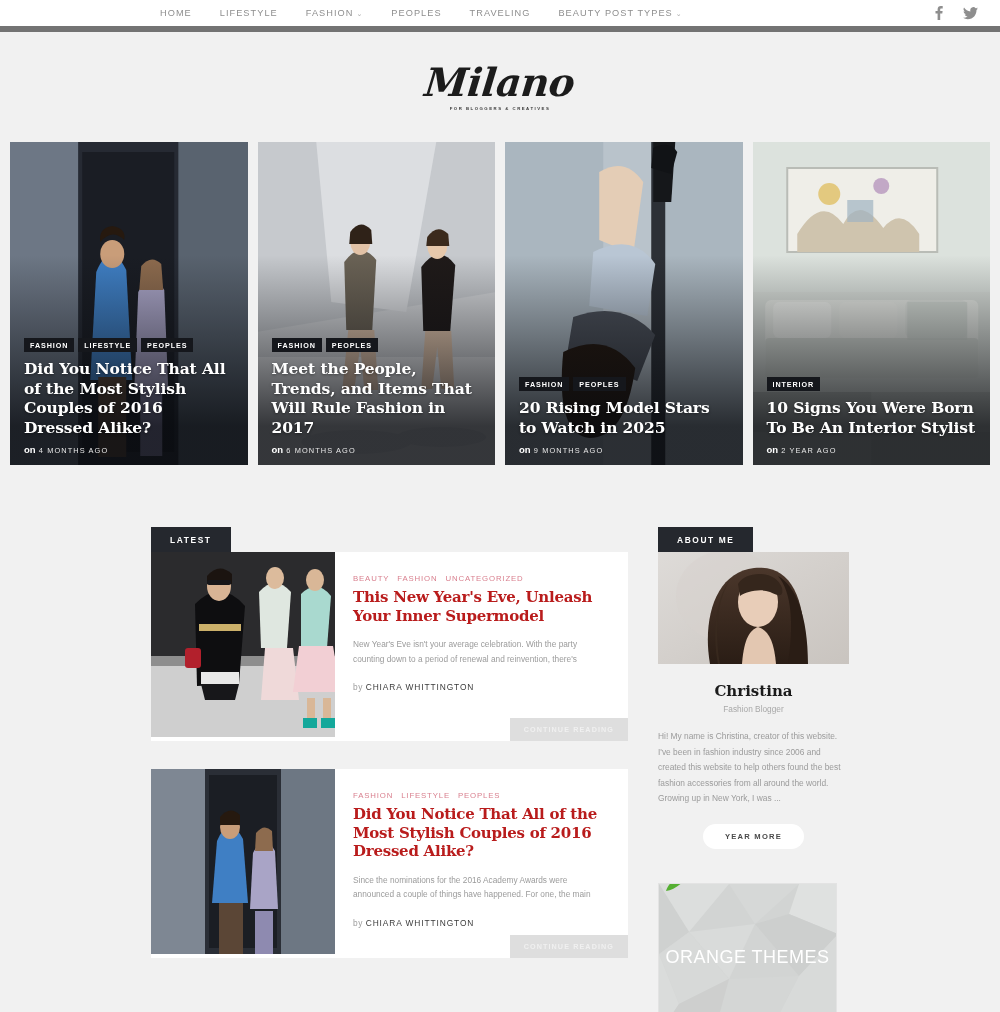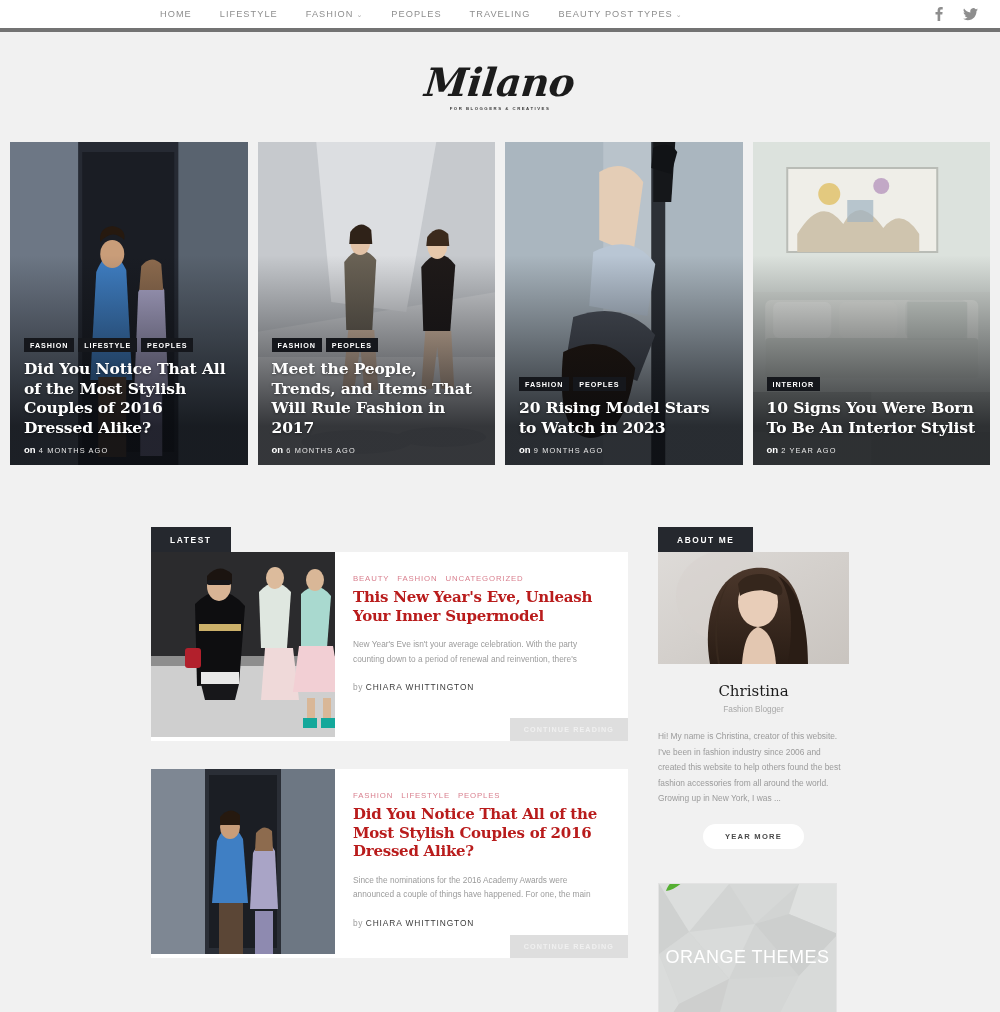--- a/index.html
+++ b/index.html
@@ -7,21 +7,21 @@
     width: 1000px; height: 1012px;
     background: #f1f1f1;
     font-family: "Liberation Sans", sans-serif;
     overflow: hidden;
   }
 
   
   .topbar {
     height: 32px; background: #ffffff;
     display: flex; align-items: center;
-    border-bottom: 4px solid #737373;
+    border-bottom: 6px solid #737373;
     position: relative;
   }
   .nav-list { display: flex; align-items: center; margin-left: 146px; gap: 0; }
   .nav-item {
     font-size: 9.2px; letter-spacing: 1.05px; color: #8e8e8e;
     padding: 0 14px; white-space: nowrap; cursor: pointer;
     font-family: "Liberation Sans", sans-serif;
   }
   .nav-item .caret { font-size: 7px; margin-left: 3px; color: #aaa; }
   .social { position: absolute; right: 22px; display: flex; gap: 20px; align-items: center; }
@@ -109,21 +109,21 @@
   .continue-btn {
     position: absolute; right: 0; bottom: 0;
     background: #dedede; color: #f0f0f0;
     font-size: 7.2px; letter-spacing: 1.1px; font-weight: bold;
     padding: 7px 14px; text-transform: uppercase; cursor: pointer;
   }
 
   
   .about-photo { width: 191px; height: 112px; overflow: hidden; position: relative; }
   .about-name {
-    font-family: "DejaVu Serif", serif; font-weight: normal;
+    font-family: "DejaVu Serif", serif; font-weight: bold;
     font-size: 15px; color: #1b1b1b; text-align: center; margin-top: 18px;
   }
   .about-role { font-size: 8.3px; color: #a8a8a8; text-align: center; margin-top: 4px; }
   .about-text { font-size: 8.4px; color: #9b9b9b; line-height: 1.85; margin-top: 15px; }
   .read-more {
     display: block; margin: 17px auto 0 auto; background: #ffffff;
     border: none; border-radius: 18px; padding: 8px 22px;
     font-size: 7.6px; letter-spacing: 1.25px; color: #4a4a4a;
     font-weight: bold; cursor: pointer; font-family: "Liberation Sans", sans-serif;
   }
@@ -237,21 +237,21 @@
 <ellipse cx="96" cy="232" rx="26" ry="24" fill="#e8d2bb"></ellipse>
 <path d="M60 210 q44 -22 72 16 q-10 70 -46 70 q-34 -4 -26 -86Z" fill="#24180f"></path>
 <path d="M150 6 q16 -8 24 4 l-6 22 -20 -6Z" fill="#111316"></path>
 </svg></div>
       <div class="hero-shade"></div>
       <div class="hero-body">
         <div class="cat-row">
           <span class="cat-chip">FASHION</span>
           <span class="cat-chip">PEOPLES</span>
         </div>
-        <div class="hero-title">20 Rising Model Stars to Watch in 2023</div>
+        <div class="hero-title">20 Rising Model Stars to Watch in 2025</div>
         <div class="hero-meta"><span class="on">on</span> <span>9 MONTHS AGO</span></div>
       </div>
     </div>
     <div class="hero-card">
       <div class="hero-img"><svg width="100%" height="100%" viewBox="0 0 241 323" preserveAspectRatio="xMidYMid slice">
 <rect width="241" height="323" fill="#cfd6d2"></rect>
 <rect y="0" width="241" height="150" fill="#dce2dd"></rect>
 <rect x="36" y="26" width="150" height="84" fill="#efeee8" stroke="#b9bcb6" stroke-width="2"></rect>
 <path d="M46 92 q24 -40 46 -10 q16 -30 40 4 q18 -22 36 6 l0 18 -122 0Z" fill="#cfc4ae"></path>
 <circle cx="78" cy="52" r="11" fill="#e3c97f"></circle>

